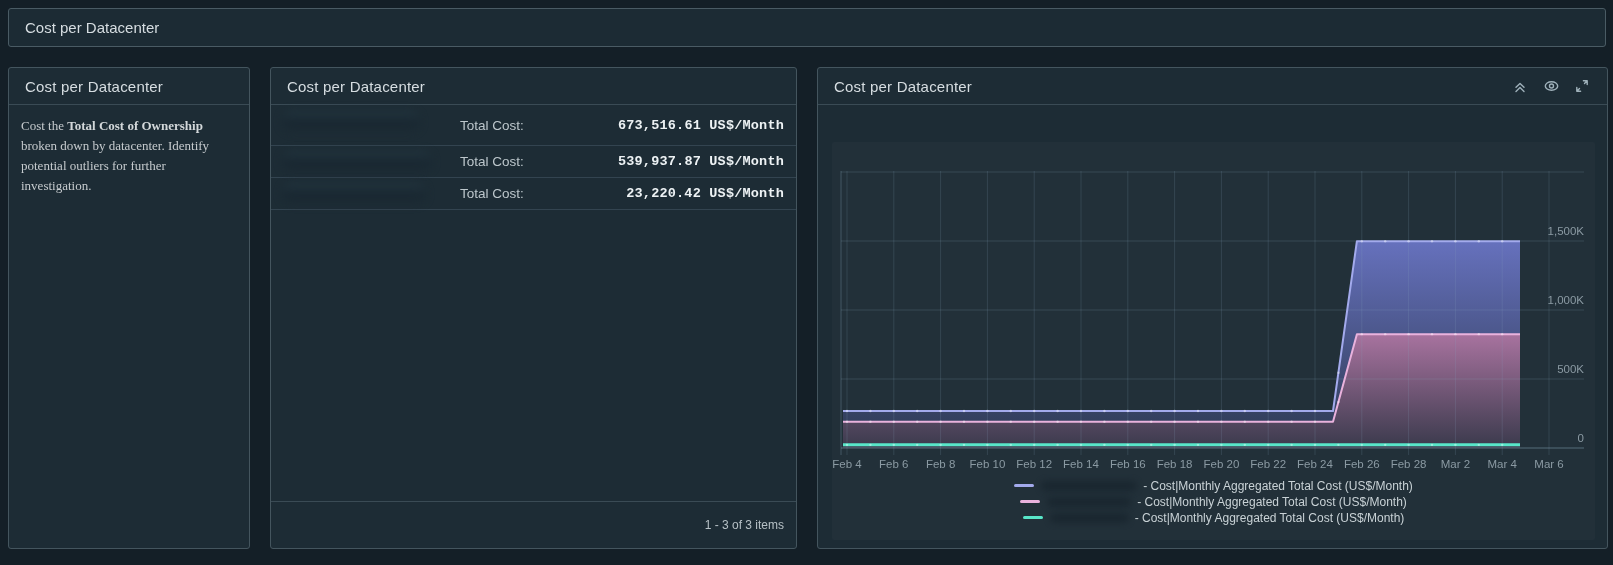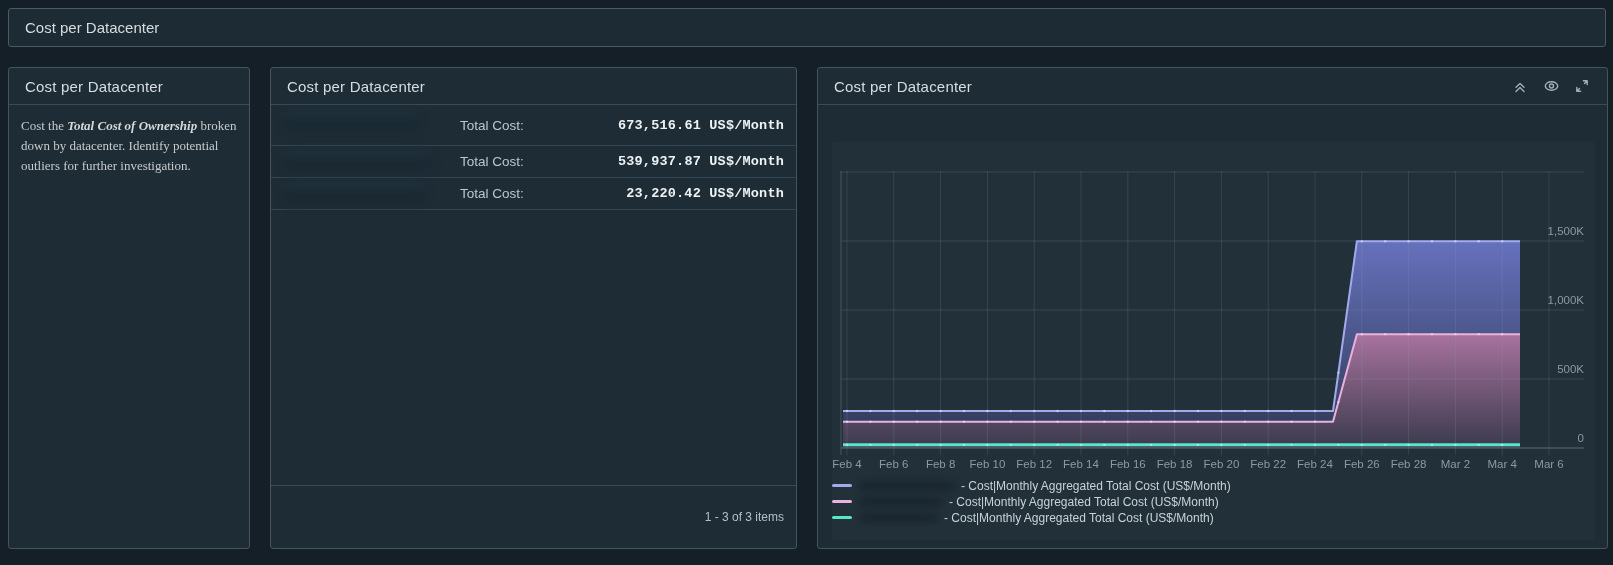--- a/index.html
+++ b/index.html
@@ -28,47 +28,47 @@
     display:flex;align-items:center;padding:0 16px;box-sizing:border-box;
     color:#d6dde1;font-size:15px;letter-spacing:.2px;
   }
   .panel-header .hdr-icons{margin-left:auto;display:flex;gap:13px;align-items:center;}
   .icon-btn{width:18px;height:18px;display:flex;align-items:center;justify-content:center;cursor:pointer;background:none;border:none;padding:0;}
   .icon-btn svg{stroke:#9fb1ba;fill:none;stroke-width:1.4;stroke-linecap:round;stroke-linejoin:round;}
   .desc{
     padding:11px 12px;color:#c6cbce;font-size:13px;line-height:1.55;
     font-family:"Liberation Serif", serif;
   }
-  .desc b{color:#d3d8da;font-style:italic;}
+  .desc b{color:#d3d8da;}
   .rows{position:absolute;top:38px;left:0;right:0;}
   .cost-row{
     position:relative;height:31px;border-bottom:1px solid #334450;
     display:flex;align-items:center;
   }
   .cost-row:first-child{height:39px;}
   .redacted{
     background:linear-gradient(180deg,#243741 0%,#182630 55%,#1d2c35 100%);
     filter:blur(4px);border-radius:10px;opacity:.95;
   }
   .row-blob{position:absolute;left:11px;top:5px;height:21px;}
   .tc-label{position:absolute;left:189px;color:#bdc7cc;font-size:13.5px;}
   .tc-value{position:absolute;right:12px;color:#edf2f4;font-size:13.5px;font-weight:700;letter-spacing:.2px;font-family:Liberation Mono, monospace;}
   .panel-footer{
     position:absolute;bottom:0;left:0;right:0;height:30px;
     border-top:1px solid #3a4b55;display:flex;align-items:center;justify-content:flex-end;
-    padding:16px 12px;color:#b6c0c5;font-size:12px;
+    padding:8px 12px;color:#b6c0c5;font-size:12px;
   }
   .chart-box{
     position:absolute;left:14px;top:74px;width:763px;height:398px;
     background:#223039;border-radius:2px;
   }
   .chart-box svg.plot{position:absolute;left:0;top:0;}
   .legend{
     position:absolute;left:0;right:0;top:336px;
-    display:flex;flex-direction:column;gap:1px;
+    display:flex;flex-direction:column;align-items:center;gap:1px;
   }
   .legend-item{display:flex;align-items:center;height:15px;font-size:12px;color:#c9d2d6;cursor:pointer;}
   .legend-swatch{width:20px;height:3px;border-radius:2px;margin-right:7px;flex:none;}
   .legend-blob{height:10px;margin-right:6px;flex:none;background:#19262f;filter:blur(3px);border-radius:5px;opacity:.9;}
 </style>
 </head>
 <body>
 
 <div class="topbar">
   <span>Cost per Datacenter</span>

